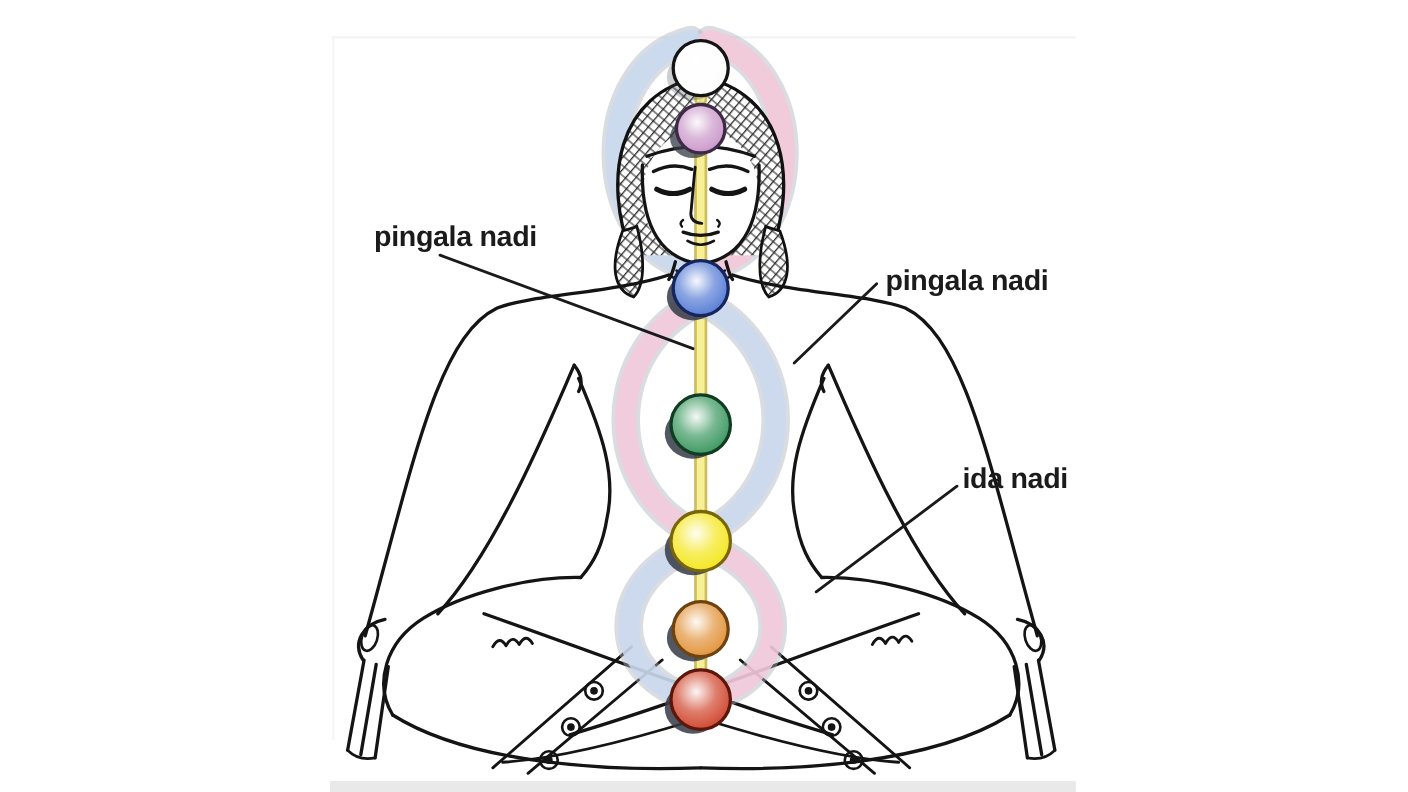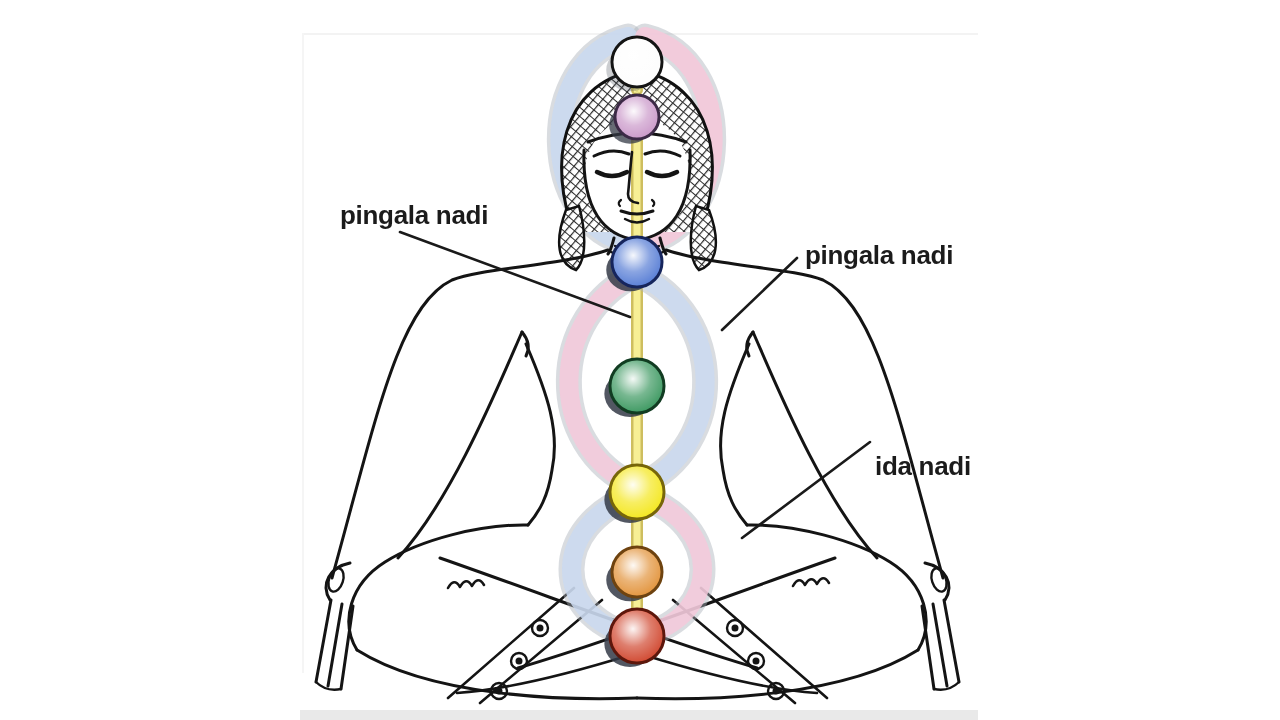--- a/index.html
+++ b/index.html
@@ -192,14 +192,14 @@
 
     <g stroke="#1a1a1a" stroke-width="2.6" stroke-linecap="round">
       <line x1="400" y1="232" x2="630" y2="317"></line>
       <line x1="797" y1="258" x2="722" y2="330"></line>
       <line x1="870" y1="442" x2="742" y2="538"></line>
     </g>
   </svg>
 
   <div class="label" id="label-sushumna" style="color: rgb(27, 27, 27);">pingala nadi</div>
   <div class="label" id="label-pingala" style="color: rgb(27, 27, 27);">pingala nadi</div>
-  <div class="label" id="label-ida" style="color: rgb(27, 27, 27); margin-top: 31px;">ida nadi</div>
+  <div class="label" id="label-ida" style="color: rgb(27, 27, 27);">ida nadi</div>
 </div>
 
 </body></html>

